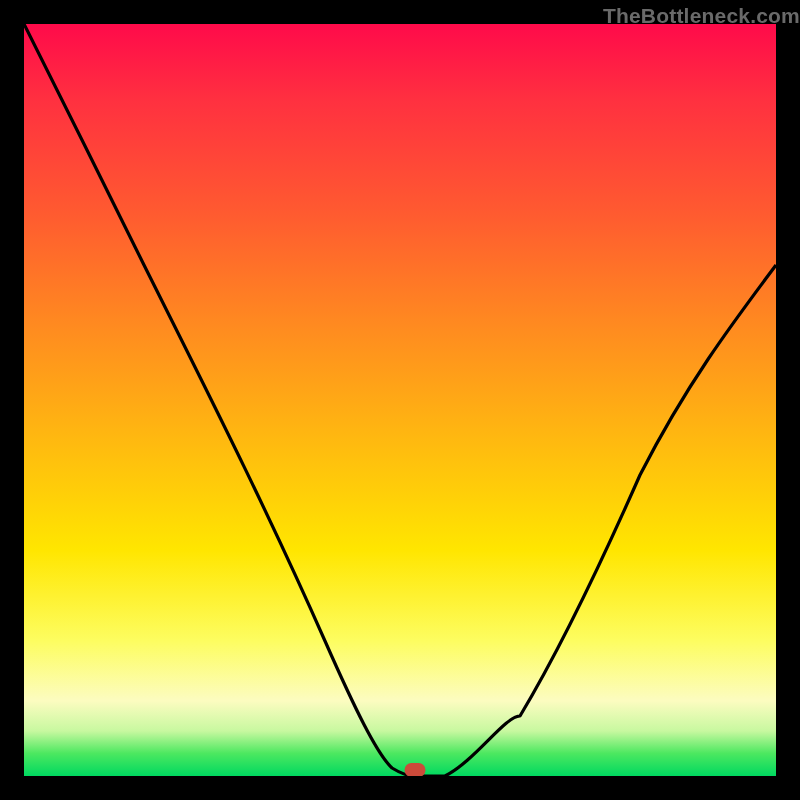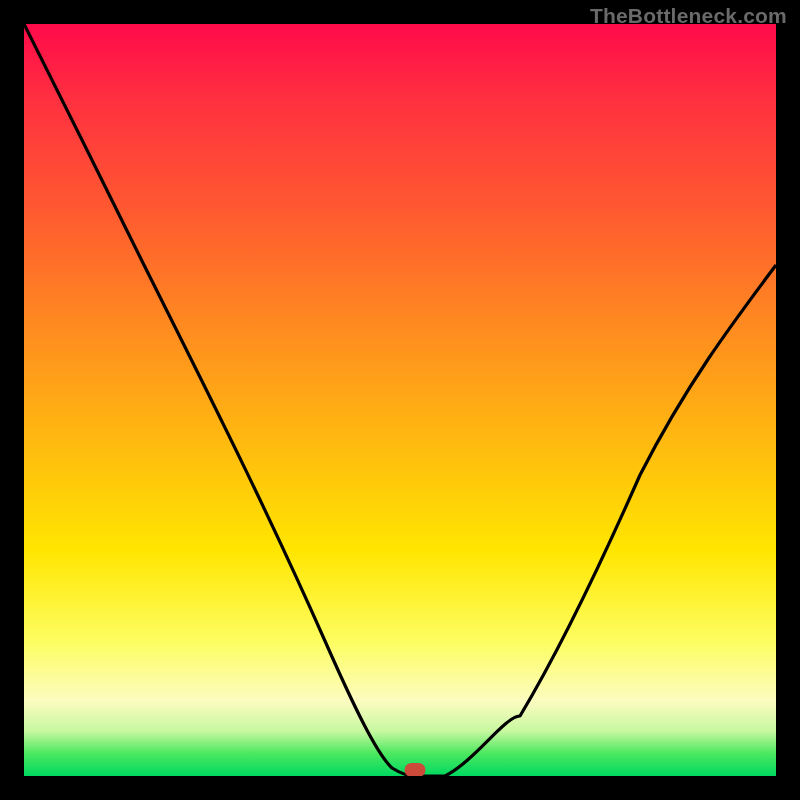--- a/index.html
+++ b/index.html
@@ -57,21 +57,21 @@
     position: absolute;
     width: 21px;
     height: 14px;
     border-radius: 8px;
     background: #cc4a3a;
     transform: translate(-50%, -50%);
   }
   .watermark {
     position: absolute;
     top: 4px;
-    right: 13px;
+    right: 0;
     font-size: 21px;
     font-weight: 600;
     color: #6a6a6a;
     letter-spacing: 0.2px;
     user-select: none;
   }
 </style>
 </head>
 <body>
 

